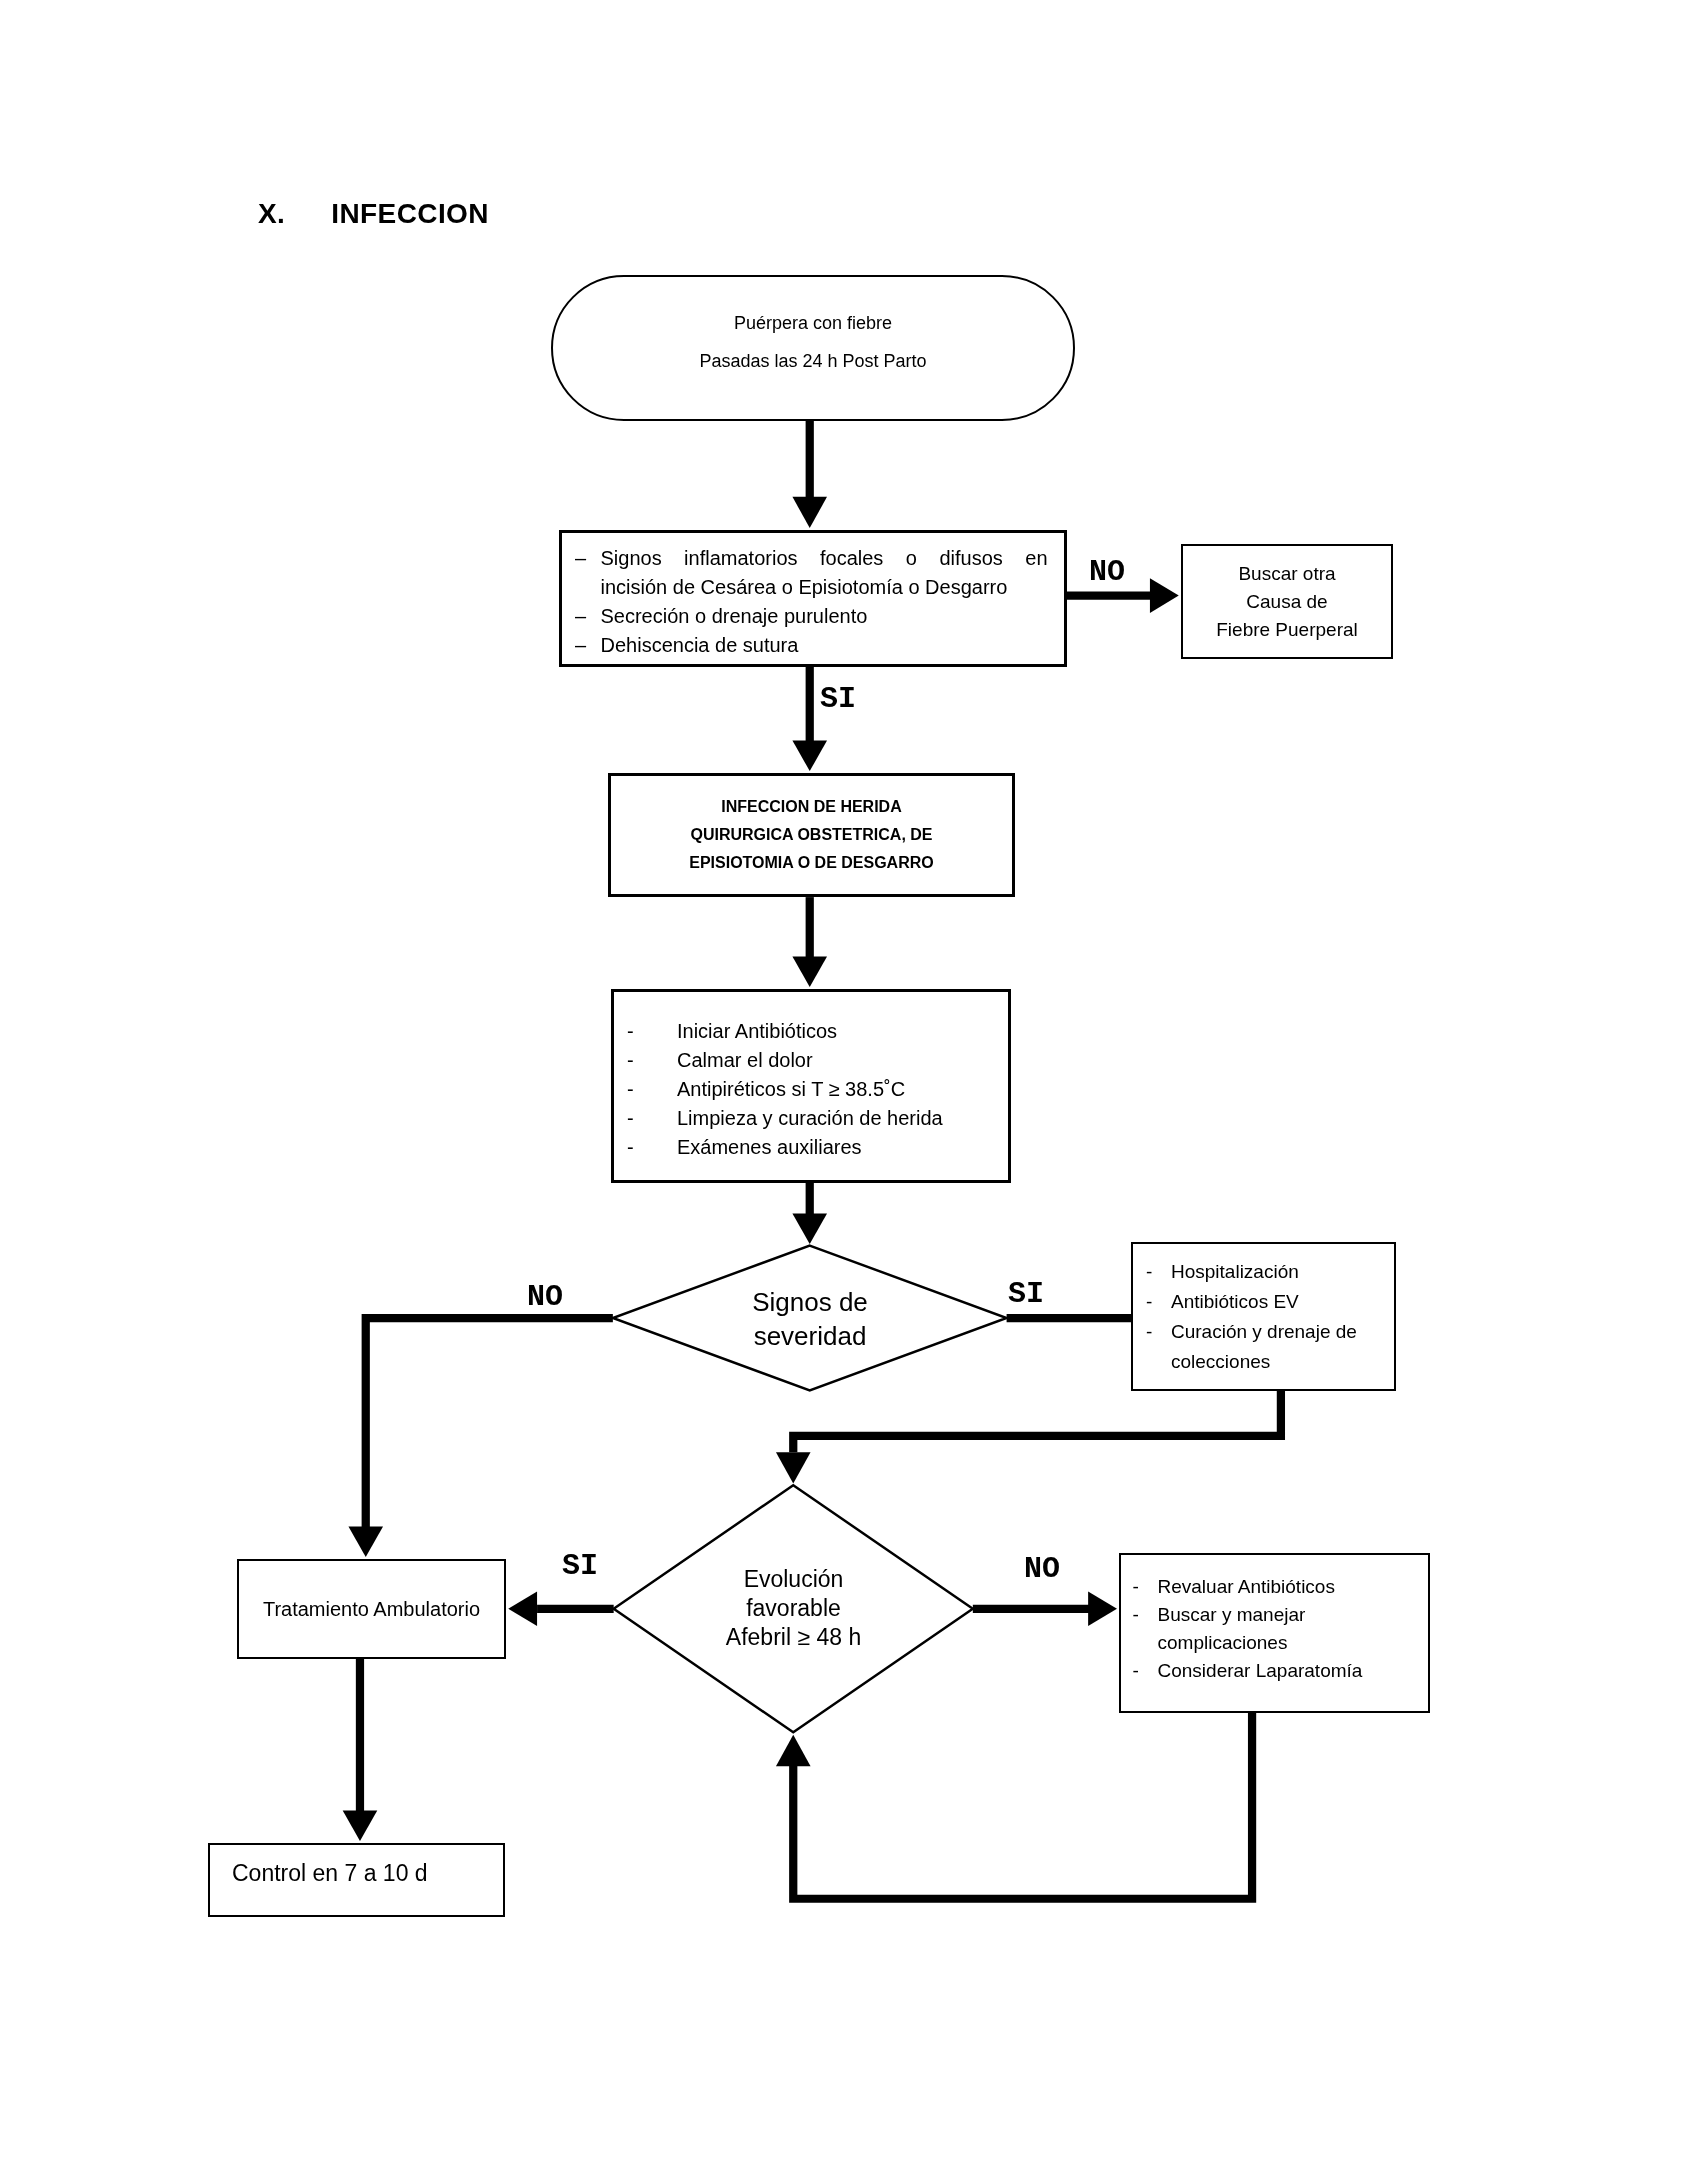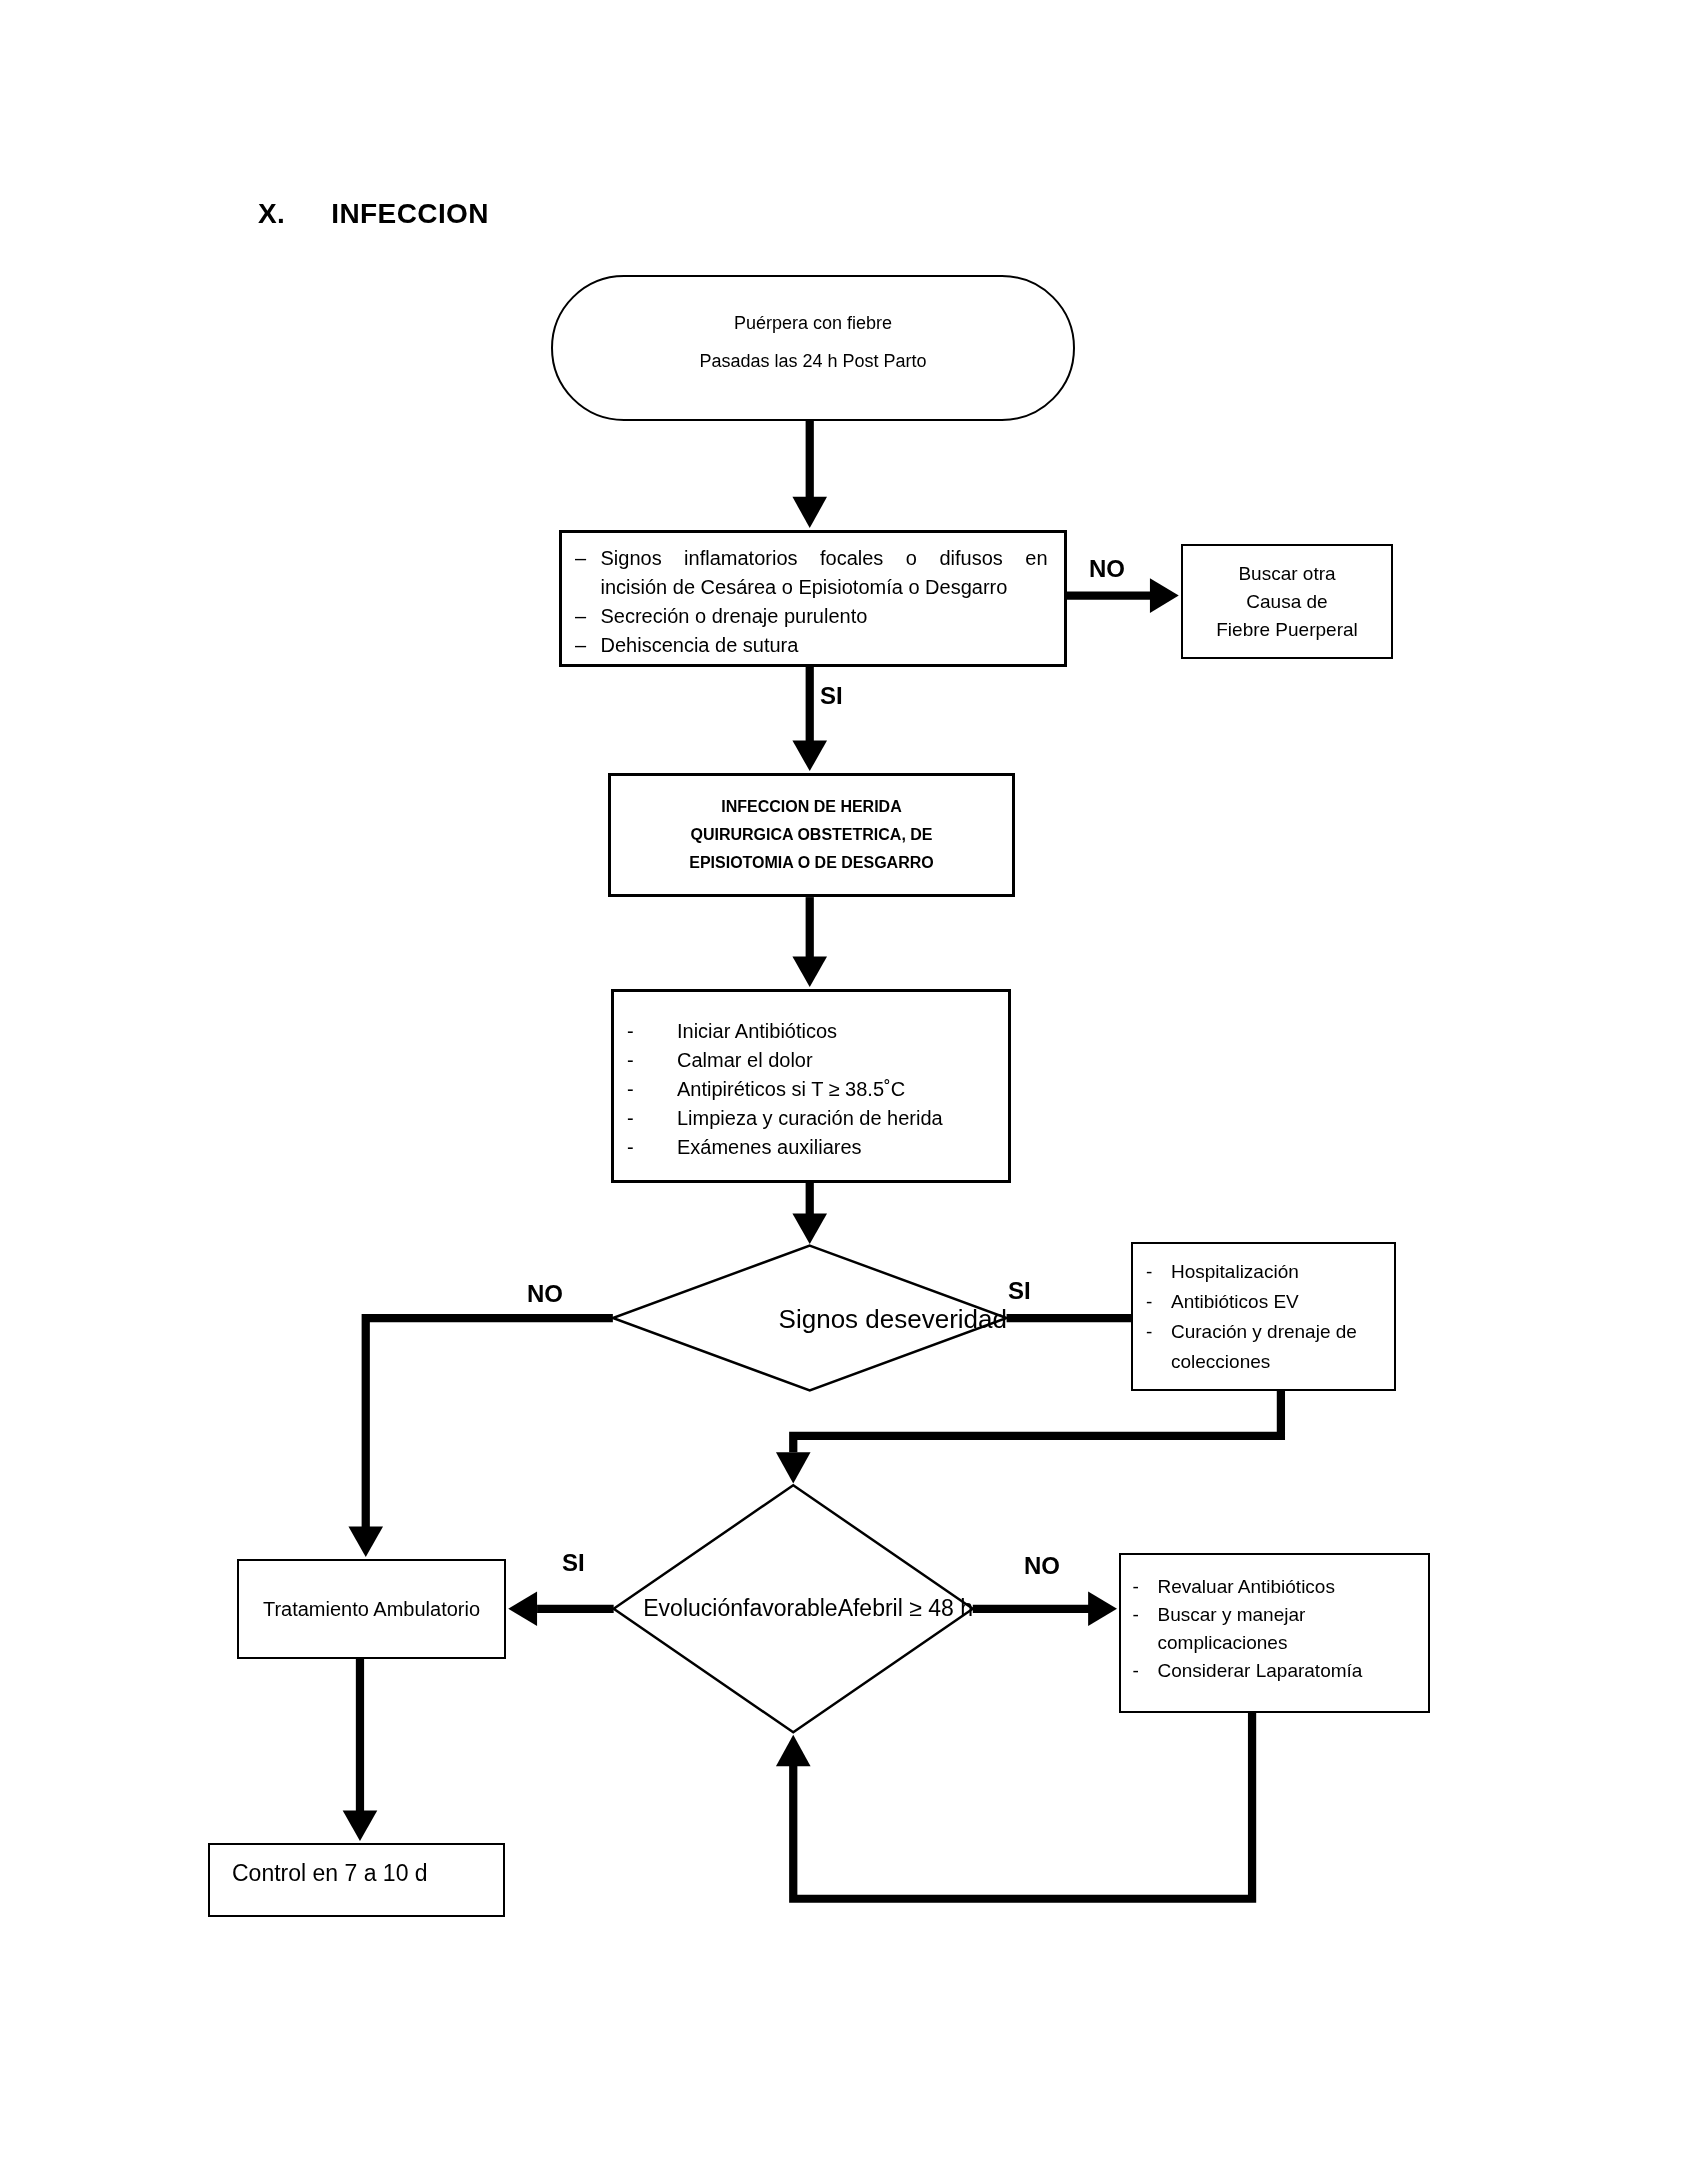--- a/index.html
+++ b/index.html
@@ -55,28 +55,28 @@
   .reevaluate-box { left: 1119px; top: 1553px; width: 311px; height: 160px;
                     font-size: 19px; line-height: 28px; padding: 18px 5px 0 11.5px; }
 
   .ambulatory-box { left: 237px; top: 1559px; width: 269px; height: 100px;
                     display: flex; align-items: center; justify-content: center;
                     font-size: 20px; }
 
   .control-box { left: 208px; top: 1843px; width: 297px; height: 74px;
                  font-size: 23px; padding: 15px 0 0 22px; }
 
-  .diamond-text { display: flex; flex-direction: row; align-items: center; justify-content: flex-end;
+  .diamond-text { display: flex; flex-direction: column; align-items: center; justify-content: center;
                   background: transparent; border: none; }
   .d1-text { left: 613px; top: 1246px; width: 394px; height: 145px;
              font-size: 26px; line-height: 34px; }
   .d2-text { left: 614px; top: 1485px; width: 359px; height: 247px;
              font-size: 23px; line-height: 29px; }
 
-  .branch-label { font-size: 24px; font-weight: bold; }
+  .branch-label { font-size: 30px; font-weight: bold; font-family: Liberation Mono, monospace; }
   .lbl-no1 { left: 1089px; top: 555px; }
   .lbl-si1 { left: 820px;  top: 682px; }
   .lbl-no2 { left: 527px;  top: 1280px; }
   .lbl-si2 { left: 1008px; top: 1277px; }
   .lbl-si3 { left: 562px;  top: 1549px; }
   .lbl-no3 { left: 1024px; top: 1552px; }
 </style>
 </head>
 <body>
 

